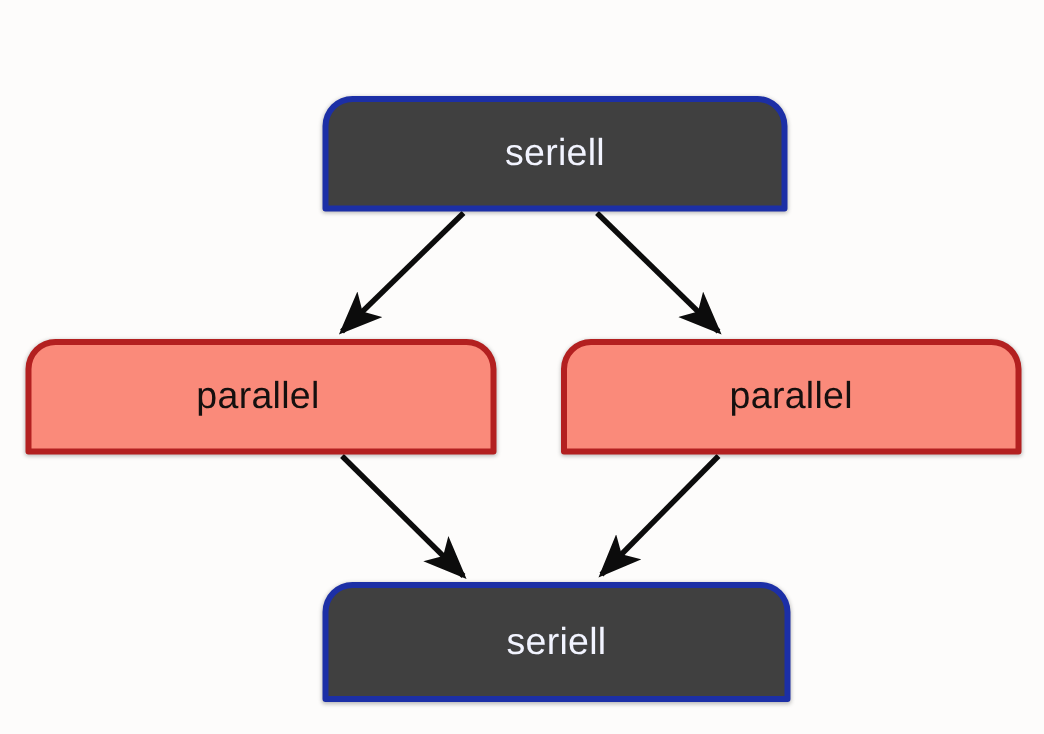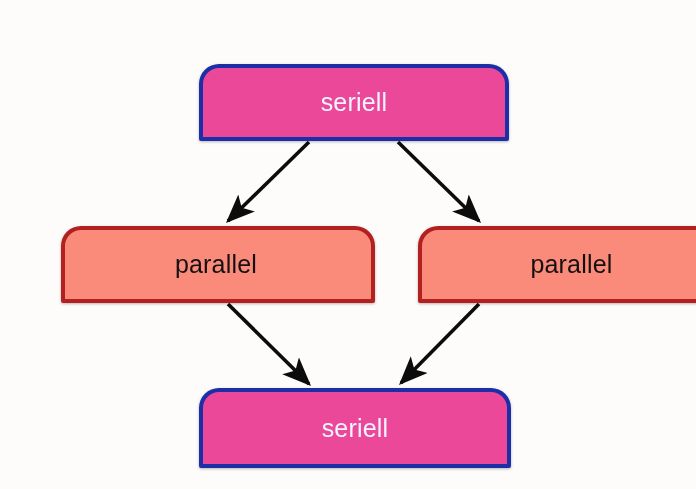--- a/index.html
+++ b/index.html
@@ -33,33 +33,33 @@
     align-items: center;
     justify-content: center;
     border-style: solid;
     border-radius: 20px 20px 2px 2px;
     font-size: 25px;
     letter-spacing: 0.2px;
     line-height: 1;
     z-index: 3;
   }
   .node.serial {
-    background: #ec4899;
+    background: #404040;
     border-color: #1c2fa6;
     border-width: 4px;
     color: #f2f4ff;
     box-shadow: 0 1px 3px rgba(0,0,0,0.28);
+    margin-left: 16px;
   }
   .node.parallel {
     background: #fa8a7a;
     border-color: #b32020;
     border-width: 4px;
     color: #15100f;
     box-shadow: 0 1px 3px rgba(0,0,0,0.28);
-    margin-left: 44px;
   }
   .node-label {
     pointer-events: none;
     white-space: nowrap;
   }
   #node-seriell-top {
     left: 199px;
     top: 64px;
     width: 310px;
     height: 77px;

